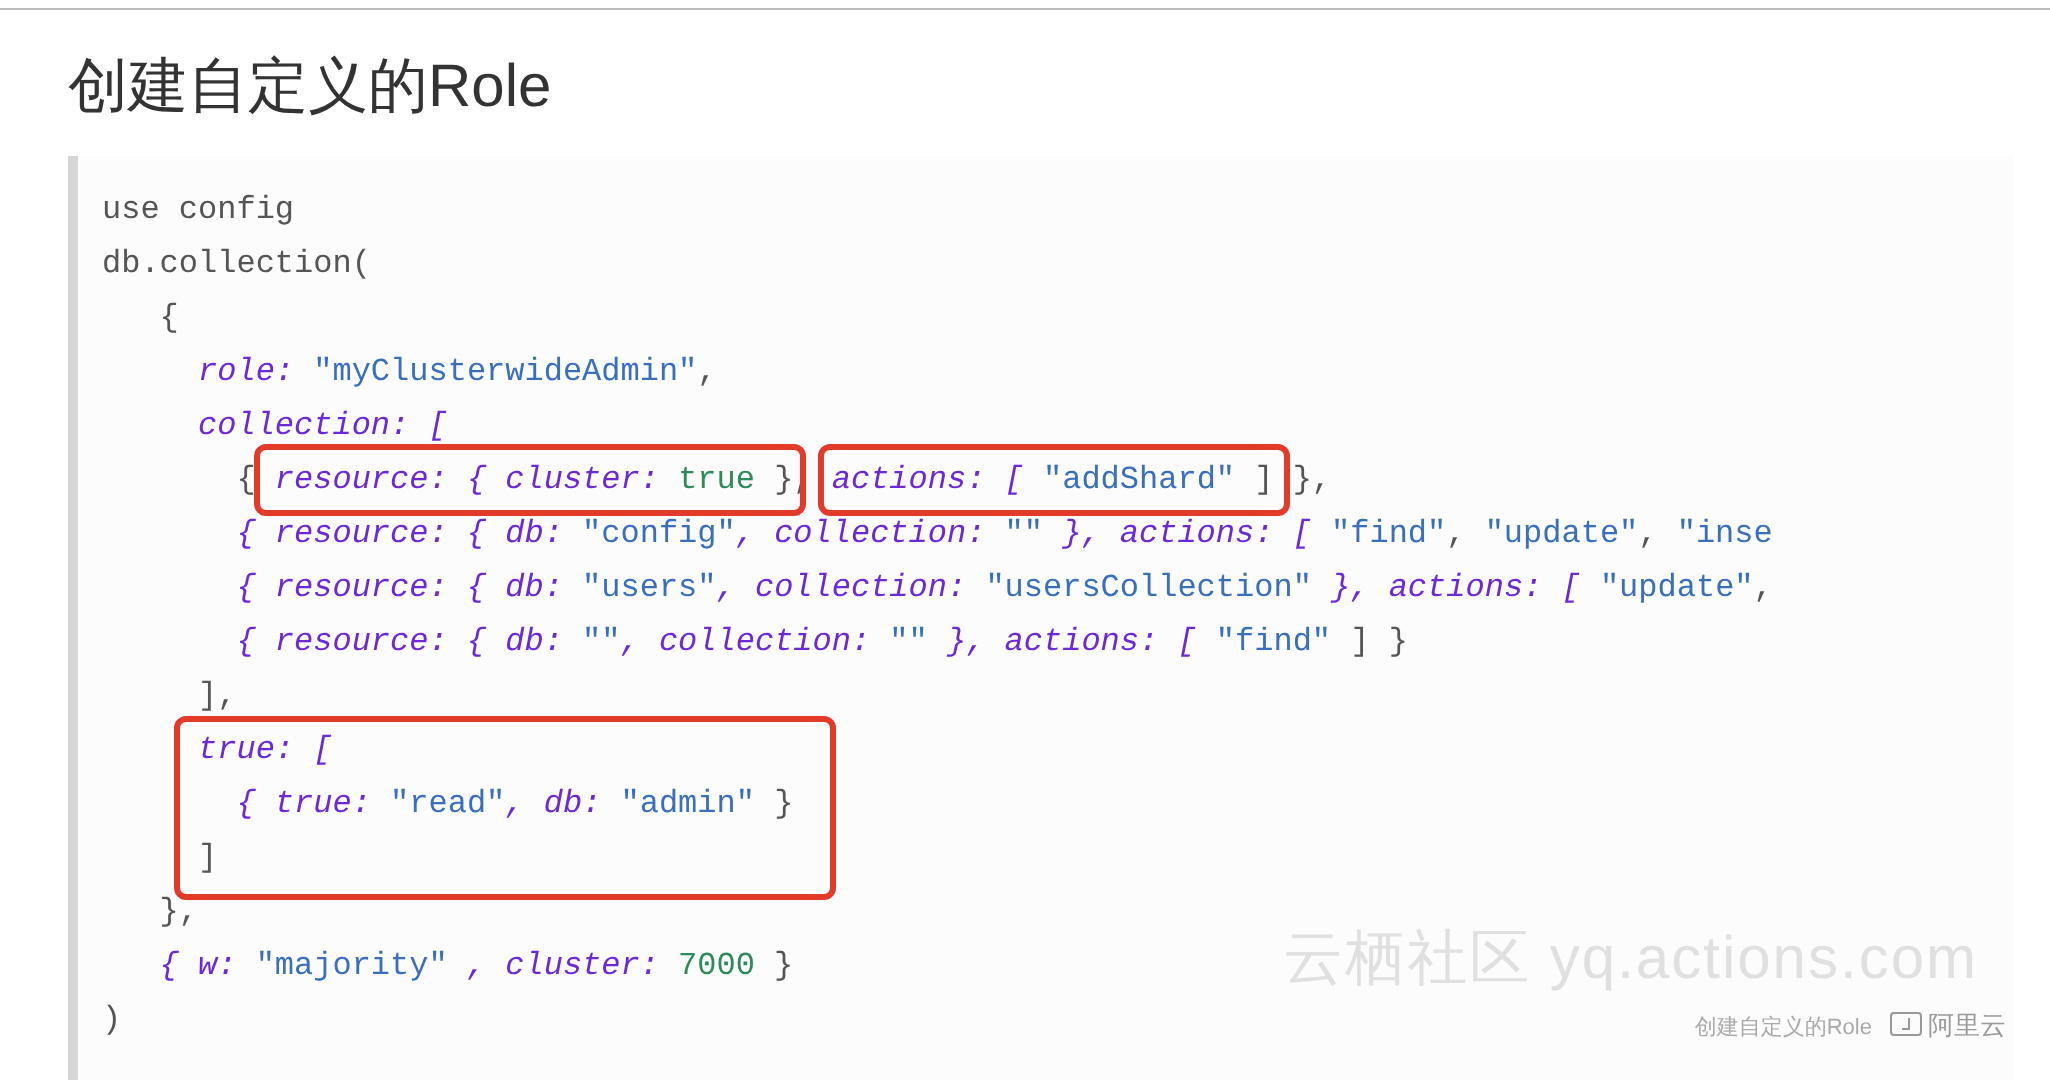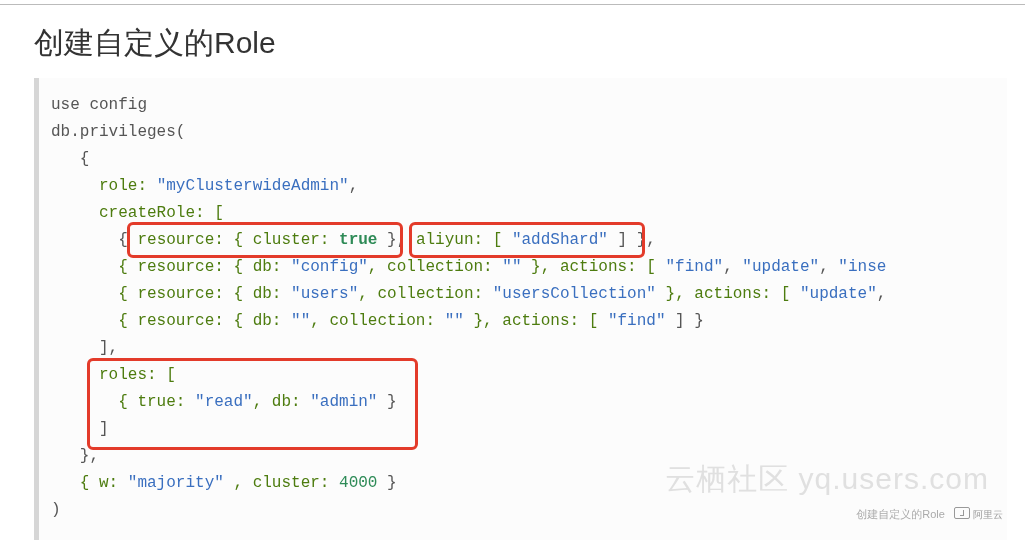--- a/index.html
+++ b/index.html
@@ -31,42 +31,42 @@
     border-left:5px solid #d6d6d6;
     padding:14px 0 14px 12px;
     font-family:Consolas,Menlo,"Courier New",monospace;
     font-size:16px;
     line-height:27px;
     color:#555;
     white-space:pre;
     overflow:hidden;
     position:relative;
   }
-  .key{color:#4d7c0f;}
+  .key{color:#6d28d9;font-style:italic;}
   .str{color:#3a6fbf;}
-  .true{color:#2e8b57;font-weight:bold;}
+  .true{color:#2e8b57;font-weight:normal;}
   .num{color:#2e8b57;}
   .hlbox{
     position:absolute;
     border:3px solid #e33b2a;
     border-radius:6px;
     pointer-events:none;
   }
   .footer{
     position:absolute;
     right:22px;
     bottom:18px;
     font-size:11px;
     color:#aaa;
     letter-spacing:0;
   }
   .footer .brand{
     display:inline-block;
     margin-left:6px;
-    font-size:10px;
+    font-size:13px;
     color:#999;
   }
   .brandicon{
     display:inline-block;
     width:14px;height:10px;
     border:1.5px solid #999;border-radius:2px;
     vertical-align:-1px;margin-right:3px;position:relative;
   }
   .brandicon:before{content:"";position:absolute;left:5px;top:2px;width:3px;height:5px;border:1px solid #999;border-top:none;border-left:none;}
   .watermark{
@@ -80,40 +80,40 @@
   }
 </style>
 </head>
 <body>
 
 <div class="topline"></div>
 
 <div class="title">创建自定义的Role</div>
 
 <div class="codewrap"><span>use config</span>
-<span>db.privileges(</span>
+<span>db.collection(</span>
 <span>   {</span>
 <span class="key">     role: </span><span class="str">"myClusterwideAdmin"</span><span>,</span>
-<span class="key">     createRole: [</span>
-<span>       { </span><span class="key">resource: { cluster: </span><span class="true">true</span><span> }</span><span>, </span><span class="key">aliyun: [ </span><span class="str">"addShard"</span><span> ]</span><span> },</span>
+<span class="key">     collection: [</span>
+<span>       { </span><span class="key">resource: { cluster: </span><span class="true">true</span><span> }</span><span>, </span><span class="key">actions: [ </span><span class="str">"addShard"</span><span> ]</span><span> },</span>
 <span class="key">       { resource: { db: </span><span class="str">"config"</span><span class="key">, collection: </span><span class="str">""</span><span class="key"> }, actions: [ </span><span class="str">"find"</span><span>, </span><span class="str">"update"</span><span>, </span><span class="str">"inse</span>
 <span class="key">       { resource: { db: </span><span class="str">"users"</span><span class="key">, collection: </span><span class="str">"usersCollection"</span><span class="key"> }, actions: [ </span><span class="str">"update"</span><span>,</span>
 <span class="key">       { resource: { db: </span><span class="str">""</span><span class="key">, collection: </span><span class="str">""</span><span class="key"> }, actions: [ </span><span class="str">"find"</span><span> ] }</span>
 <span>     ],</span>
-<span class="key">     roles: [</span>
+<span class="key">     true: [</span>
 <span class="key">       { true: </span><span class="str">"read"</span><span class="key">, db: </span><span class="str">"admin"</span><span> }</span>
 <span>     ]</span>
 <span>   },</span>
-<span class="key">   { w: </span><span class="str">"majority"</span><span class="key"> , cluster: </span><span class="num">4000</span><span> }</span>
+<span class="key">   { w: </span><span class="str">"majority"</span><span class="key"> , cluster: </span><span class="num">7000</span><span> }</span>
 <span>)</span>
 <div class="hlbox" style="left:88px;top:144px;width:270px;height:30px;"></div>
 <div class="hlbox" style="left:370px;top:144px;width:230px;height:30px;"></div>
 <div class="hlbox" style="left:48px;top:280px;width:325px;height:86px;"></div>
 </div>
 
-<div class="watermark">云栖社区 yq.users.com</div>
+<div class="watermark">云栖社区 yq.actions.com</div>
 
 <div class="footer">
   <span>创建自定义的Role</span>
   <span class="brand">
     <span class="brandicon"></span><span>阿里云</span>
   </span>
 </div>
 
 </body></html>

